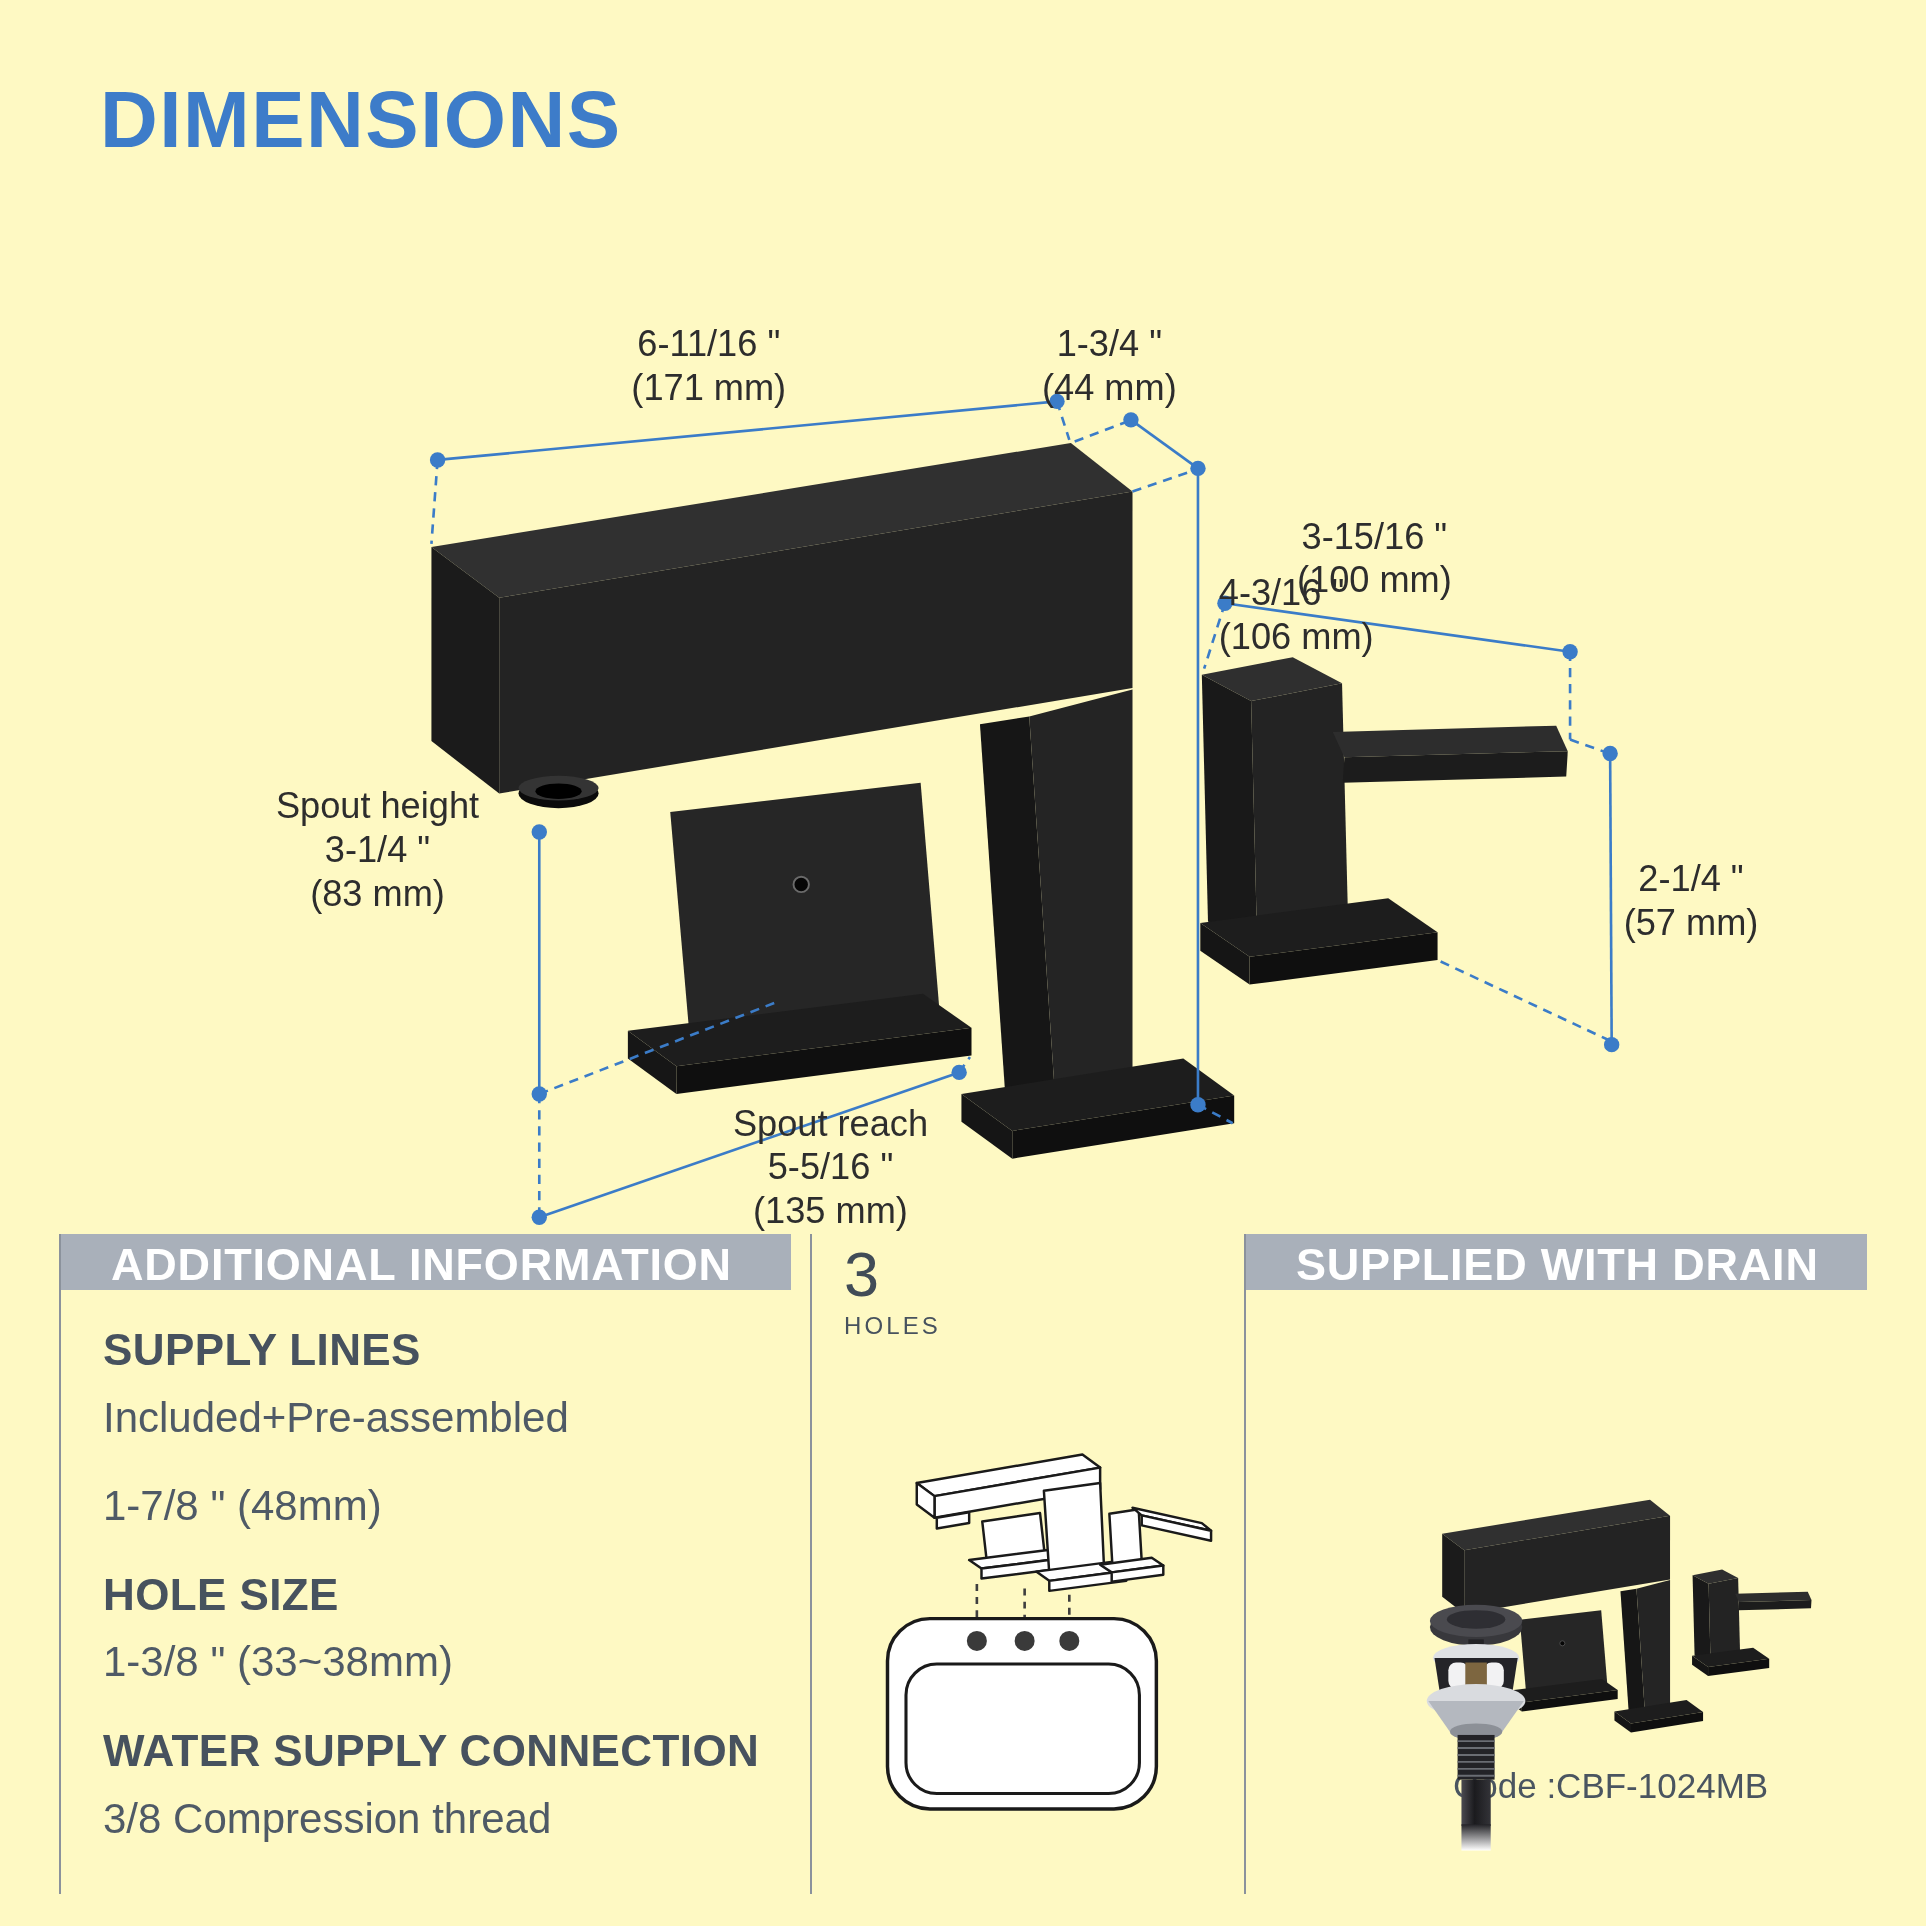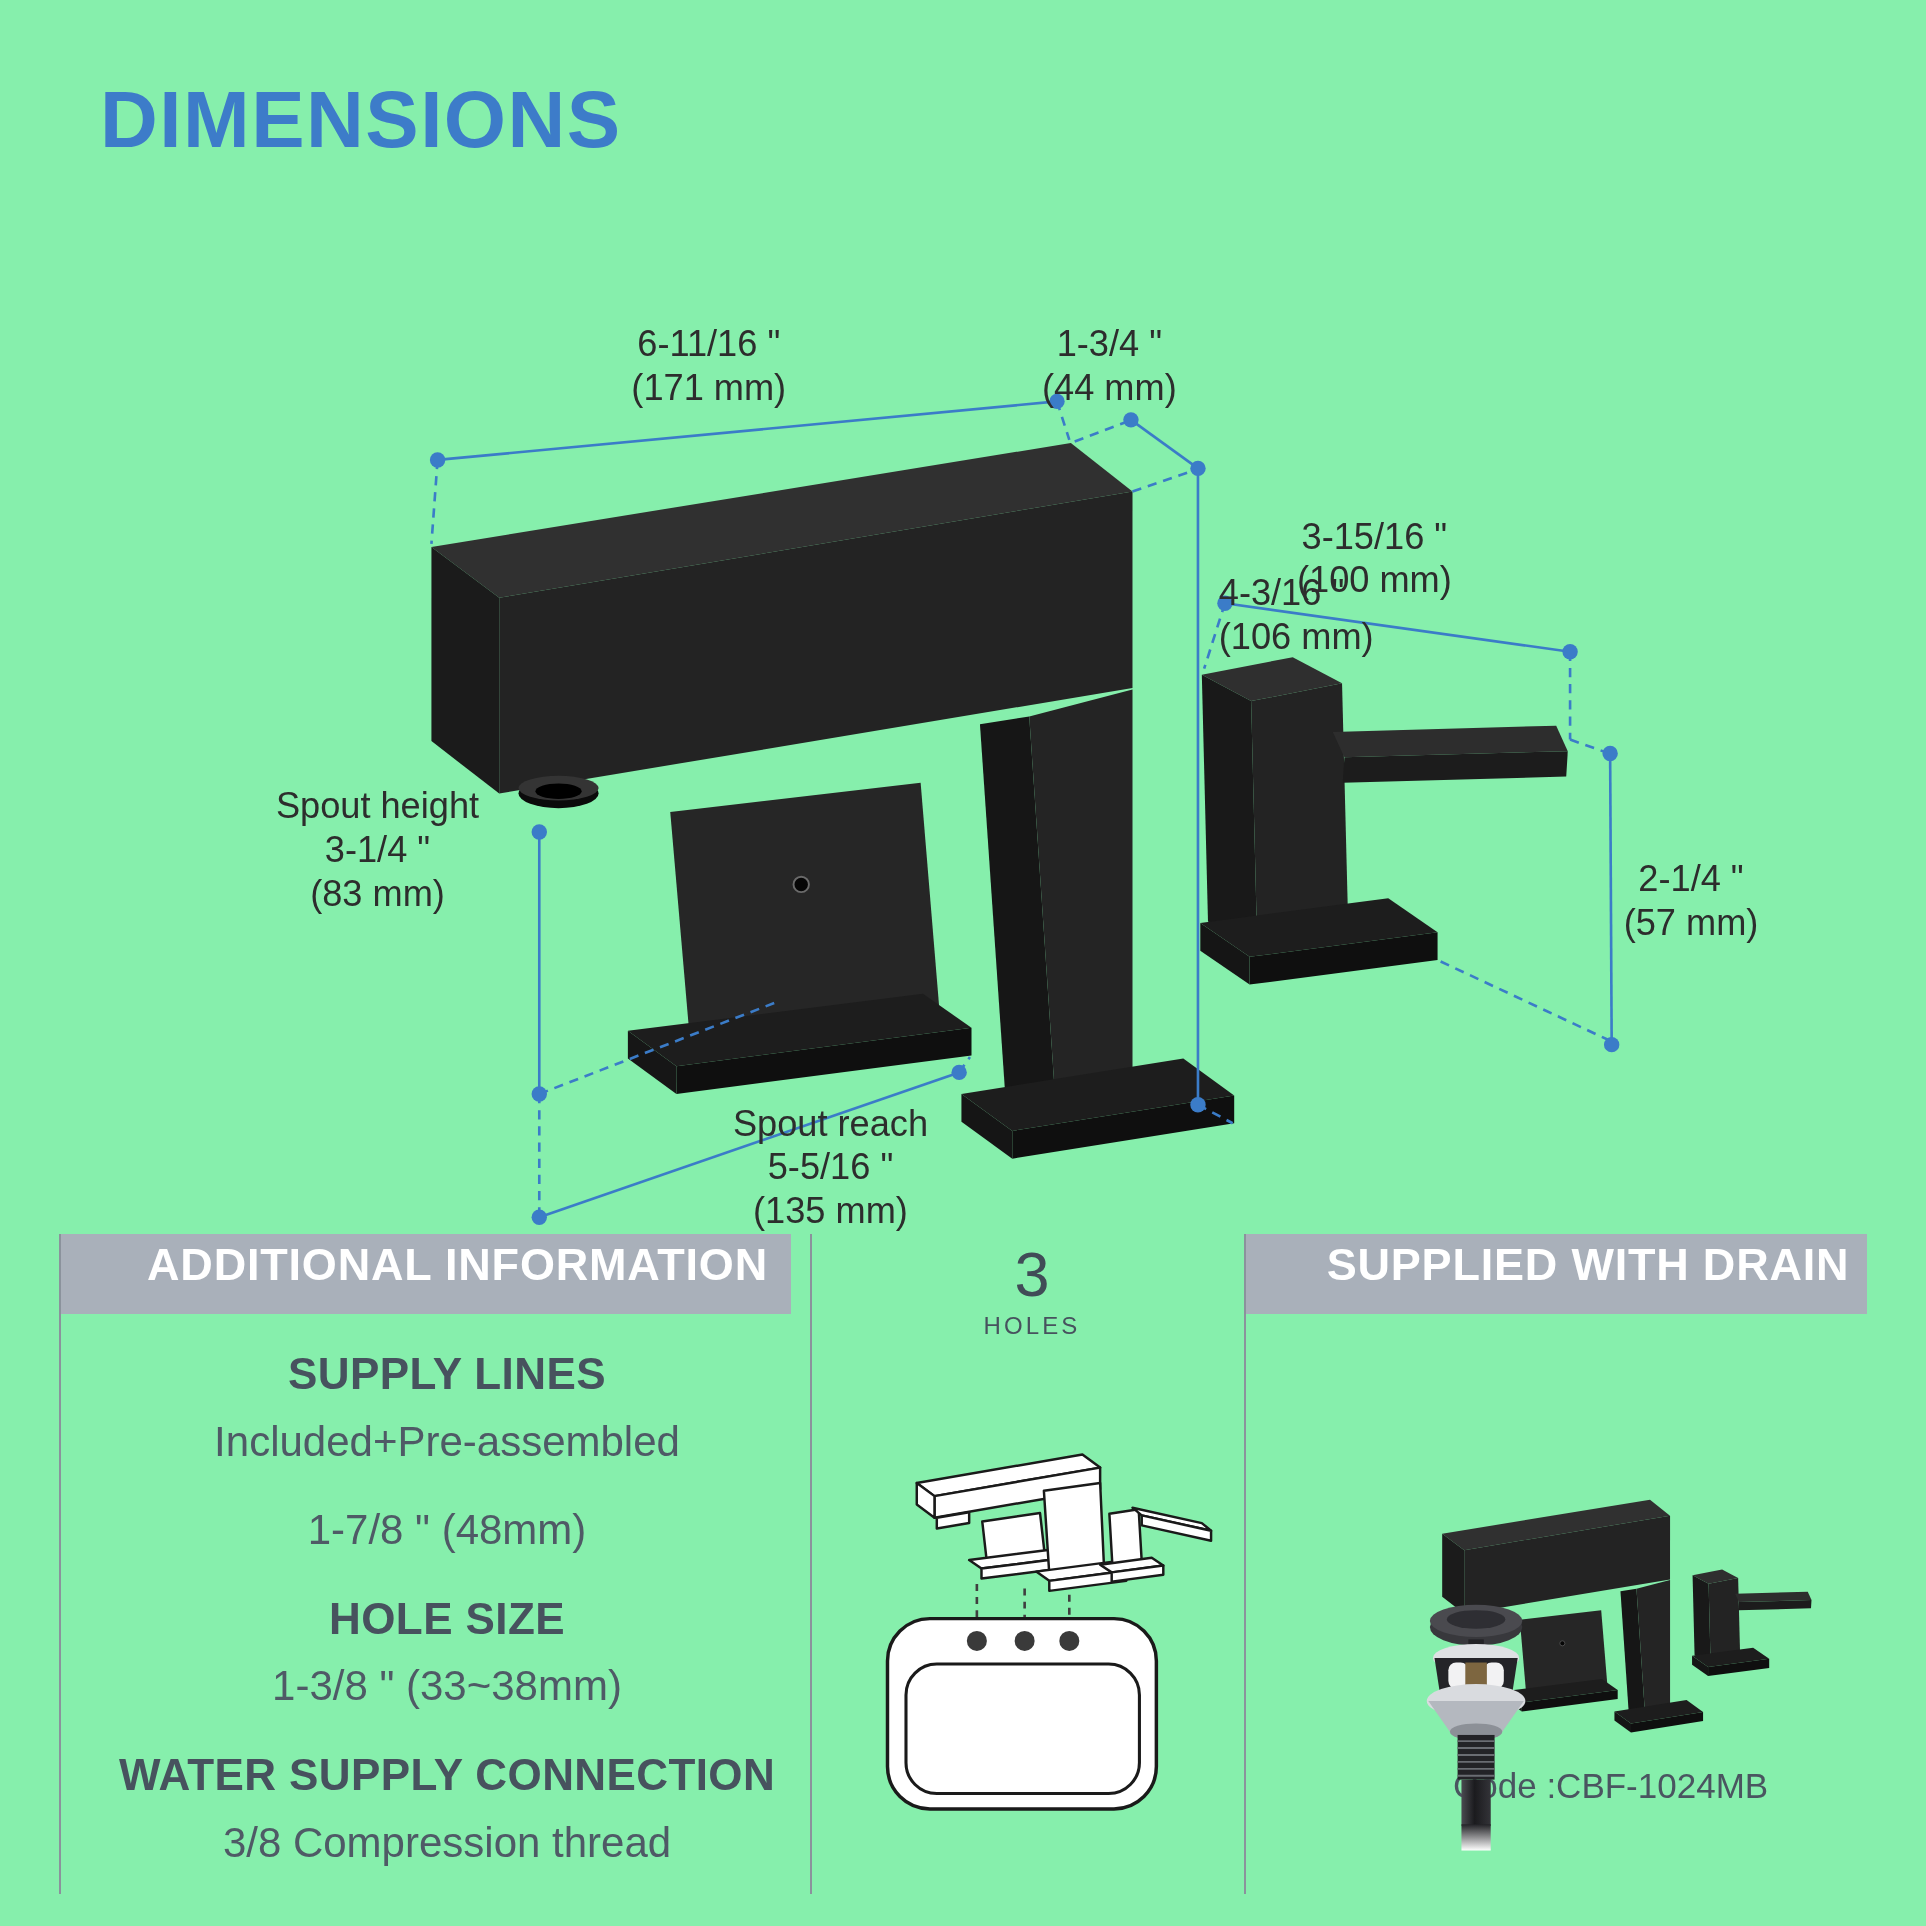--- a/index.html
+++ b/index.html
@@ -1,34 +1,34 @@
 <!DOCTYPE html>
 <html style="font-size:12.3px"><head>
 <meta charset="utf-8">
 <style>
   html,body { margin:0; padding:0; background:#ffffff; }
   .stage {
-    position:relative; width:1926px; height:1926px; background:#86efac;
-    font-family:"Liberation Sans", sans-serif; overflow:hidden;text-align:center;
+    position:relative; width:1926px; height:1926px; background:#fef9c3;
+    font-family:"Liberation Sans", sans-serif; overflow:hidden;
   }
   
   .title {
     position:absolute; left:100px; top:74px;
     font-size:80px; font-weight:bold; color:#3d7cc9; letter-spacing:1.5px;
   }
   .subtitle {
     position:absolute; left:103px; top:191px;
     font-size:37px; color:#33383d; letter-spacing:0.8px;
   }
   
   .panel { position:absolute; top:1234px; height:660px; border-left:2.3px solid #8b929c; box-sizing:border-box; }
   .panel-header {
-    height:80px; background:#a9b0ba; color:#ffffff;
+    height:56px; background:#a9b0ba; color:#ffffff;
     font-size:45px; font-weight:bold; letter-spacing:0.8px;
-    line-height:62px; padding-left:63px; white-space:nowrap;
+    line-height:62px; padding-left:50px; white-space:nowrap;
   }
   #panel-additional { left:59px;  width:732px; }
   #panel-install    { left:810px; width:410px; }
   #panel-drain      { left:1244px; width:623px; }
   .panel-body { padding:35px 0 0 42px; }
   .spec-label {
     font-size:44px; font-weight:bold; color:#47525e; letter-spacing:0.4px;
     margin-bottom:18.5px; white-space:nowrap;
   }
   .spec-value {

